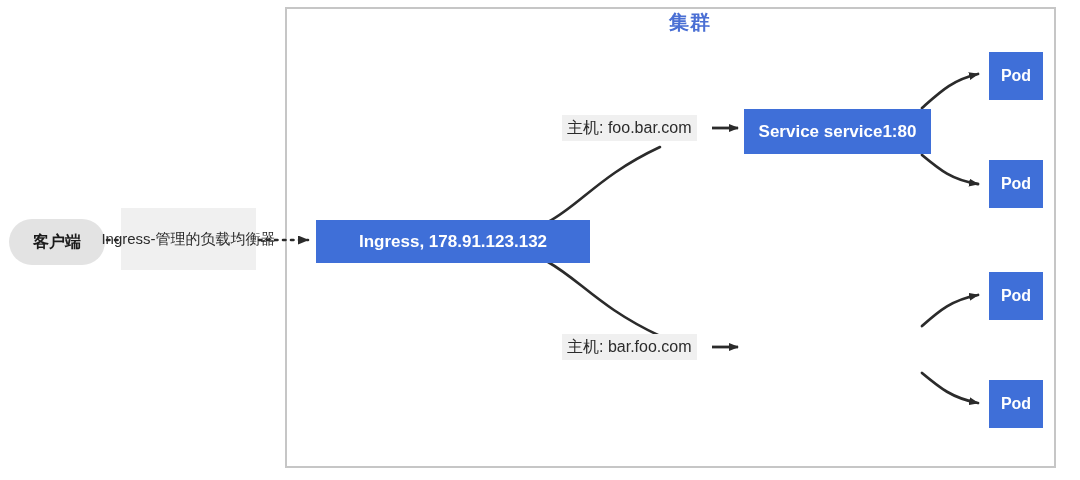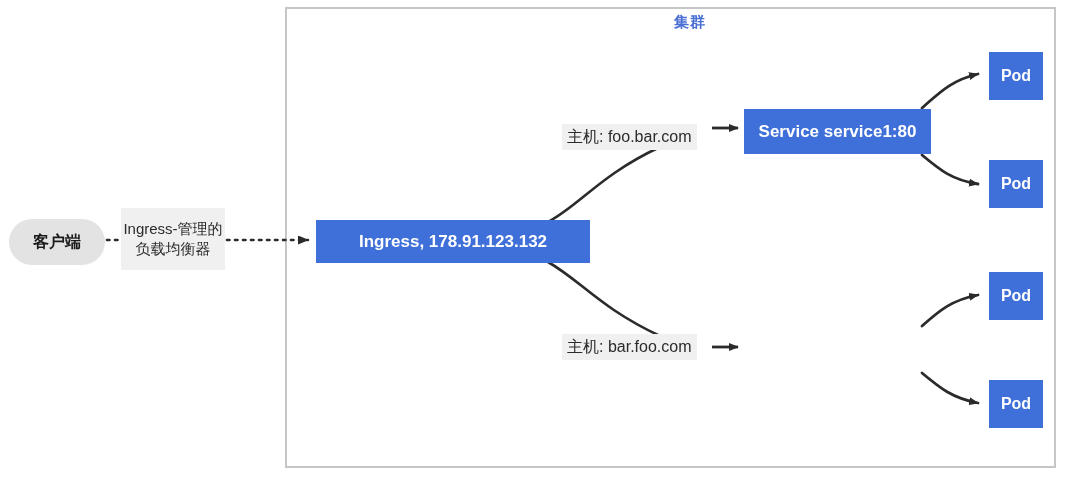--- a/index.html
+++ b/index.html
@@ -49,21 +49,21 @@
   .cluster-title {
     position: absolute;
     left: 620px;
     top: 10px;
     width: 140px;
     height: 24px;
     display: flex;
     align-items: center;
     justify-content: center;
     color: #4a6fd4;
-    font-size: 15px;
+    font-size: 20px;
     font-weight: bold;
     letter-spacing: 1px;
   }
   .client-node {
     left: 9px;
     top: 219px;
     width: 96px;
     height: 46px;
     background: #e3e3e3;
     border-radius: 23px;
@@ -109,31 +109,31 @@
     font-size: 16px;
     white-space: nowrap;
     display: flex;
     align-items: center;
     justify-content: center;
     padding: 1px 4px;
   }
   .lb-label {
     left: 121px;
     top: 208px;
-    width: 104px;
+    width: 135px;
     height: 62px;
-    flex-direction: column;
+    flex-direction: row;
     line-height: 1.35;
     font-size: 15px;
   }
   .host-label {
     height: 26px;
     padding: 0 5px;
   }
-  #host-label-1 { left: 562px; top: 124px; }
+  #host-label-1 { left: 562px; top: 115px; }
   #host-label-2 { left: 562px; top: 334px; }
 </style>
 </head>
 <body>
 
 <div id="canvas">
 
   <div class="cluster-box"></div>
 
   <div class="cluster-title">集群</div>

